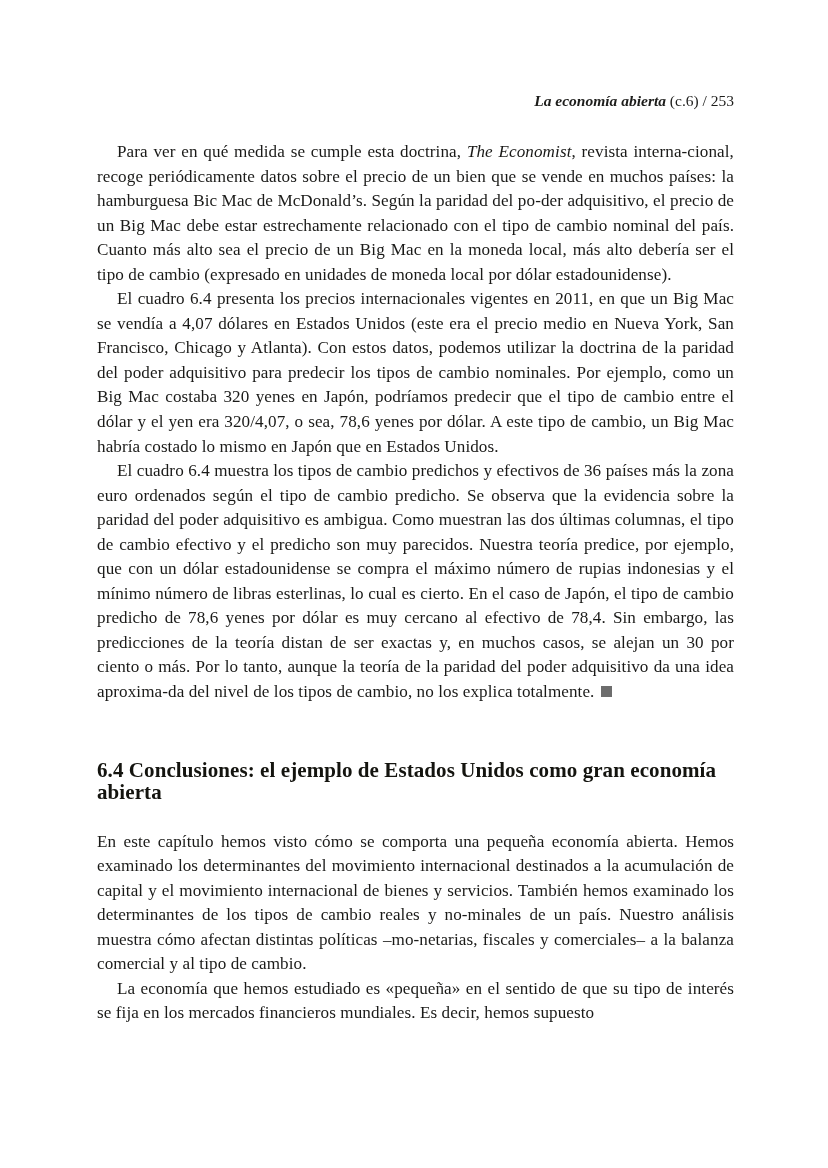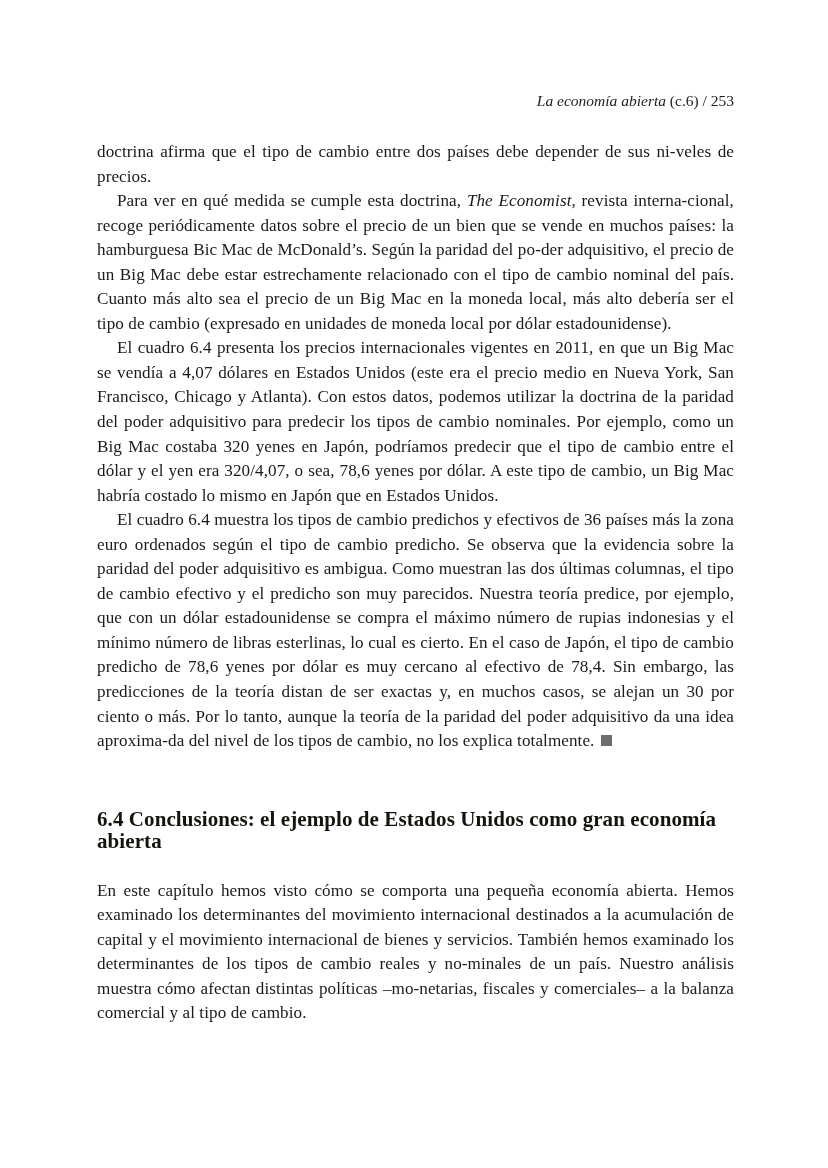--- a/index.html
+++ b/index.html
@@ -32,20 +32,21 @@
     top: 91px;
     width: 637px;
     text-align: right;
     font-size: 15.5px;
     line-height: 20px;
     color: #1d1d1b;
     white-space: nowrap;
   }
   .running-head .rh-title {
     font-style: italic;
+    font-weight: bold;
   }
   .running-head .rh-ref {
     font-style: normal;
     text-align: center;
   }
 
   
   .column {
     position: absolute;
     left: 97px;
@@ -99,31 +100,31 @@
 <body>
 
 <div class="page">
 
   <div class="running-head">
     <span class="rh-title">La economía abierta</span><span>&nbsp;</span><span class="rh-ref">(c.6) / 253</span>
   </div>
 
   <div class="column">
 
-    <p class="body-par">doctrina afirma que el tipo de cambio entre dos países debe depender de sus ni-veles de precios.</p>
 
     <p class="body-par indent"><span>Para ver en qué medida se cumple esta doctrina, </span><span class="ital">The Economist</span><span>, revista interna-cional, recoge periódicamente datos sobre el precio de un bien que se vende en muchos países: la hamburguesa Bic Mac de McDonald’s. Según la paridad del po-der adquisitivo, el precio de un Big Mac debe estar estrechamente relacionado con el tipo de cambio nominal del país. Cuanto más alto sea el precio de un Big Mac en la moneda local, más alto debería ser el tipo de cambio (expresado en unidades de moneda local por dólar estadounidense).</span></p>
 
     <p class="body-par indent">El cuadro 6.4 presenta los precios internacionales vigentes en 2011, en que un Big Mac se vendía a 4,07 dólares en Estados Unidos (este era el precio medio en Nueva York, San Francisco, Chicago y Atlanta). Con estos datos, podemos utilizar la doctrina de la paridad del poder adquisitivo para predecir los tipos de cambio nominales. Por ejemplo, como un Big Mac costaba 320 yenes en Japón, podríamos predecir que el tipo de cambio entre el dólar y el yen era 320/4,07, o sea, 78,6 yenes por dólar. A este tipo de cambio, un Big Mac habría costado lo mismo en Japón que en Estados Unidos.</p>
 
     <p class="body-par indent"><span>El cuadro 6.4 muestra los tipos de cambio predichos y efectivos de 36 países más la zona euro ordenados según el tipo de cambio predicho. Se observa que la evidencia sobre la paridad del poder adquisitivo es ambigua. Como muestran las dos últimas columnas, el tipo de cambio efectivo y el predicho son muy parecidos. Nuestra teoría predice, por ejemplo, que con un dólar estadounidense se compra el máximo número de rupias indonesias y el mínimo número de libras esterlinas, lo cual es cierto. En el caso de Japón, el tipo de cambio predicho de 78,6 yenes por dólar es muy cercano al efectivo de 78,4. Sin embargo, las predicciones de la teoría distan de ser exactas y, en muchos casos, se alejan un 30 por ciento o más. Por lo tanto, aunque la teoría de la paridad del poder adquisitivo da una idea aproxima-da del nivel de los tipos de cambio, no los explica totalmente.</span><span class="endmark"></span></p>
 
     <div class="gap-before-heading"></div>
 
     <h2 class="section-heading">6.4 Conclusiones: el ejemplo de Estados Unidos como gran economía abierta</h2>
 
     <div class="gap-after-heading"></div>
 
     <p class="body-par">En este capítulo hemos visto cómo se comporta una pequeña economía abierta. Hemos examinado los determinantes del movimiento internacional destinados a la acumulación de capital y el movimiento internacional de bienes y servicios. También hemos examinado los determinantes de los tipos de cambio reales y no-minales de un país. Nuestro análisis muestra cómo afectan distintas políticas –mo-netarias, fiscales y comerciales– a la balanza comercial y al tipo de cambio.</p>
 
+    <p class="body-par indent">La economía que hemos estudiado es «pequeña» en el sentido de que su tipo de interés se fija en los mercados financieros mundiales. Es decir, hemos supuesto</p>
 
   </div>
 </div>
 
 </body></html>

